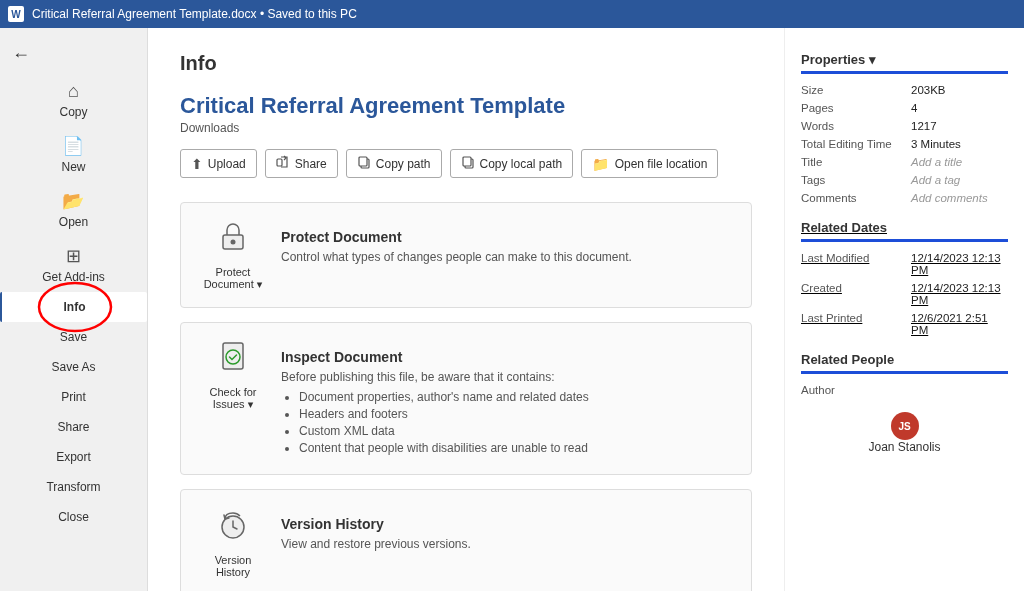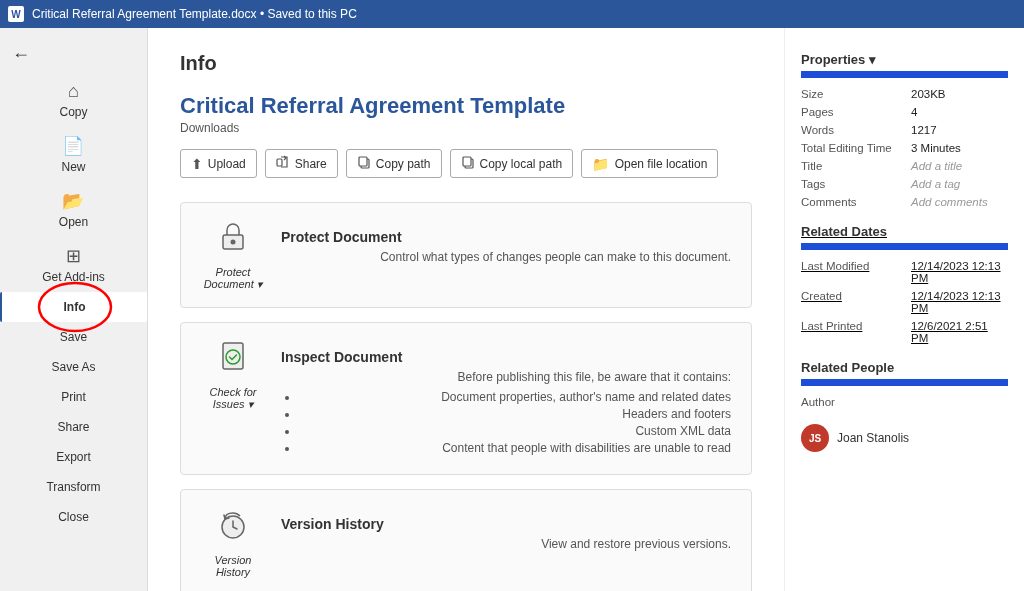--- a/index.html
+++ b/index.html
@@ -148,34 +148,32 @@
       flex-shrink: 0;
     }
     .card-icon-box .icon-svg {
       font-size: 28px;
       color: #666;
     }
     .card-icon-label {
       font-size: 11px;
       text-align: center;
       color: #333;
-      font-style: italic;
     }
     .card-content { flex: 1; }
     .card-heading {
       font-size: 14px;
       font-weight: 600;
       color: #333;
       margin-bottom: 5px;
       margin-top: 10px;
     }
     .card-desc {
       font-size: 12px;
       color: #555;
-      text-align: right;
     }
     .card-desc ul {
       margin-top: 6px;
       margin-left: 18px;
     }
     .card-desc ul li {
       margin-bottom: 3px;
       font-size: 12px;
       color: #555;
     }
@@ -187,21 +185,21 @@
       background: #fff;
       border-left: 1px solid #eee;
       flex-shrink: 0;
       overflow-y: auto;
     }
     .right-section-title {
       font-size: 13px;
       font-weight: 600;
       color: #333;
       margin-bottom: 10px;
-      border-bottom: 7px solid #1d4ed8;
+      border-bottom: 3px solid #1d4ed8;
       padding-bottom: 4px;
     }
     .prop-row {
       display: flex;
       justify-content: space-between;
       margin-bottom: 6px;
     }
     .prop-label {
       font-size: 11.5px;
       color: #555;
@@ -213,22 +211,22 @@
       flex: 1;
     }
     .prop-value.muted { color: #999; font-style: italic; }
 
     .related-dates { margin-top: 16px; text-decoration: underline; }
     .related-people { margin-top: 16px; }
 
     .author-row {
       display: flex;
       align-items: center;
-      gap: 8px;
       margin-top: 16px;
+      flex-direction: column;
     }
     .author-avatar {
       width: 28px;
       height: 28px;
       border-radius: 50%;
       background: #c0392b;
       color: white;
       display: flex;
       align-items: center;
       justify-content: center;

